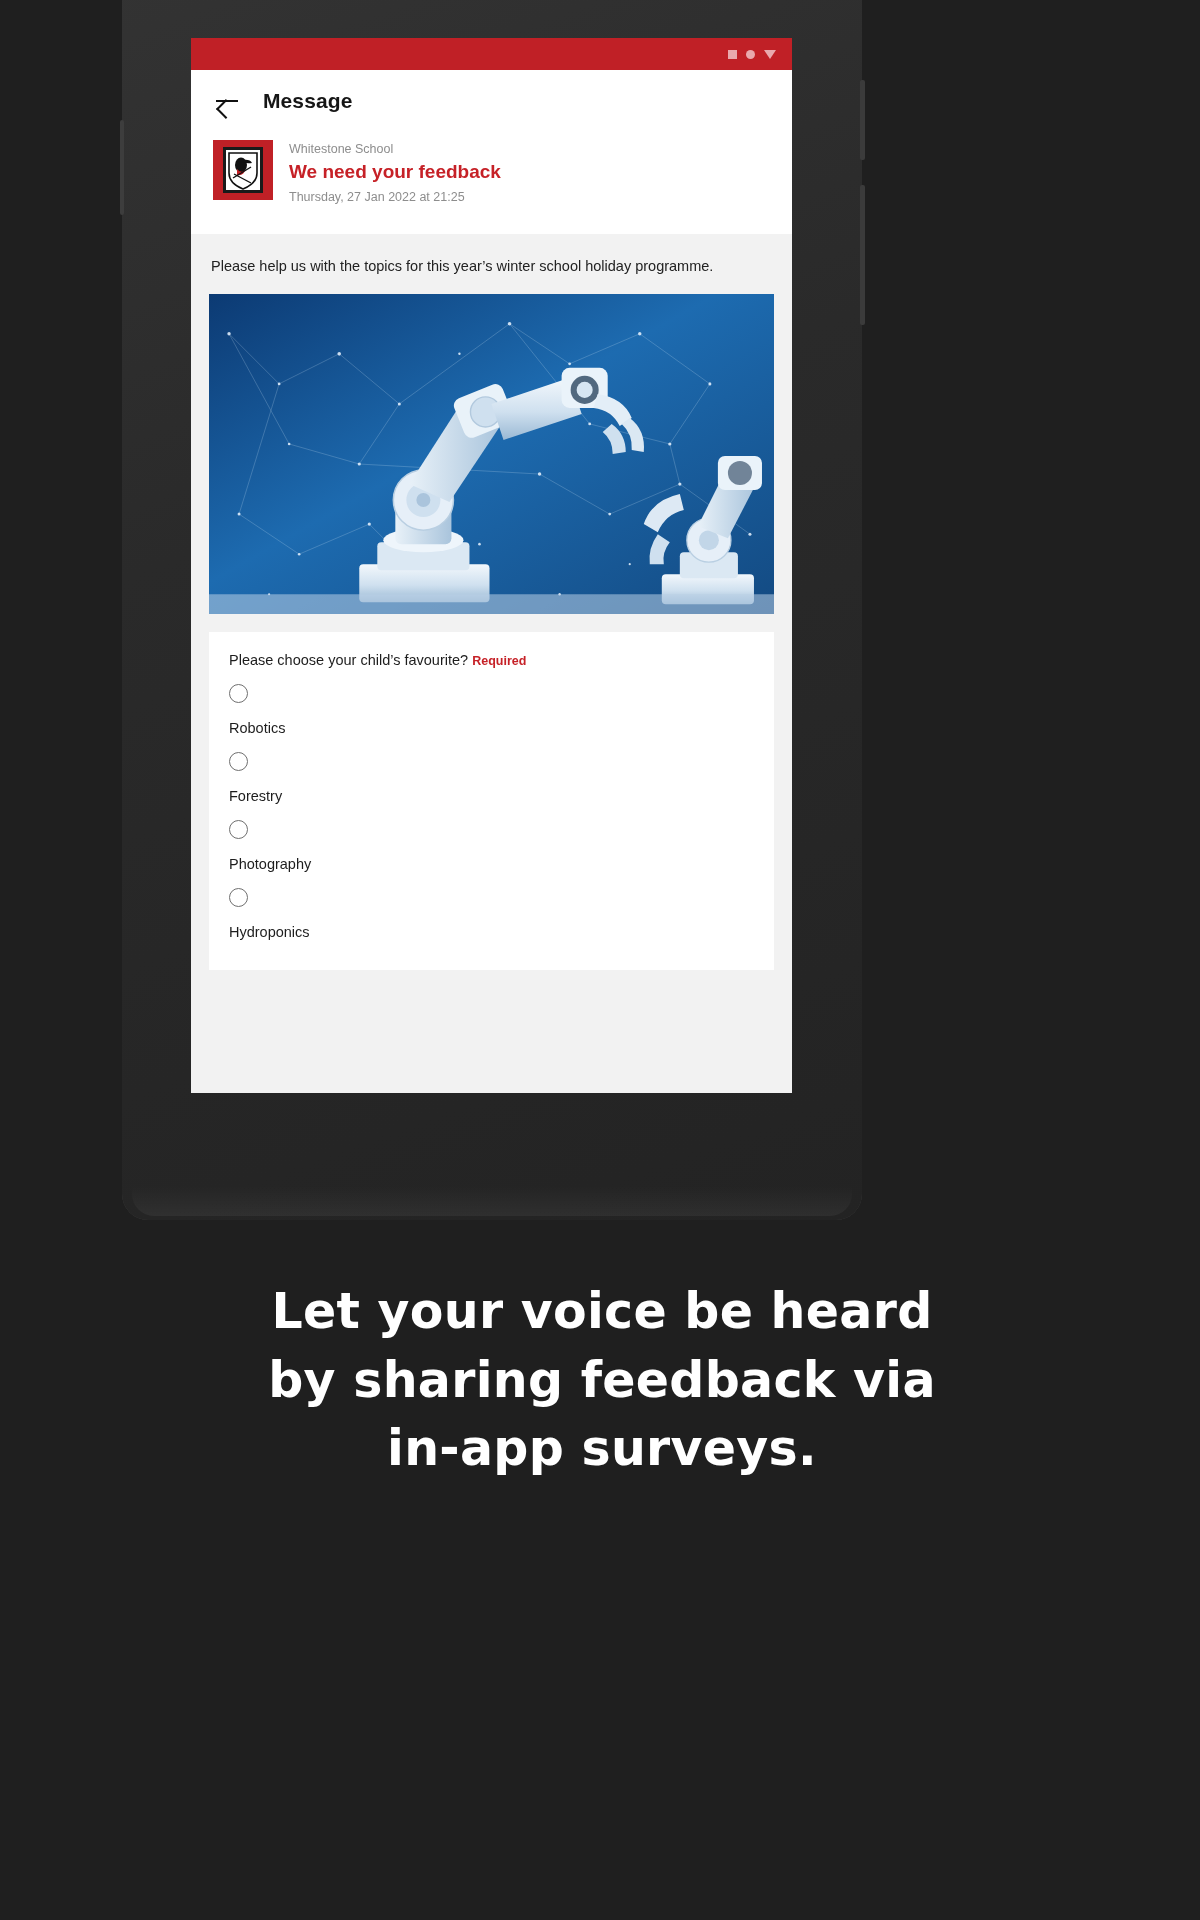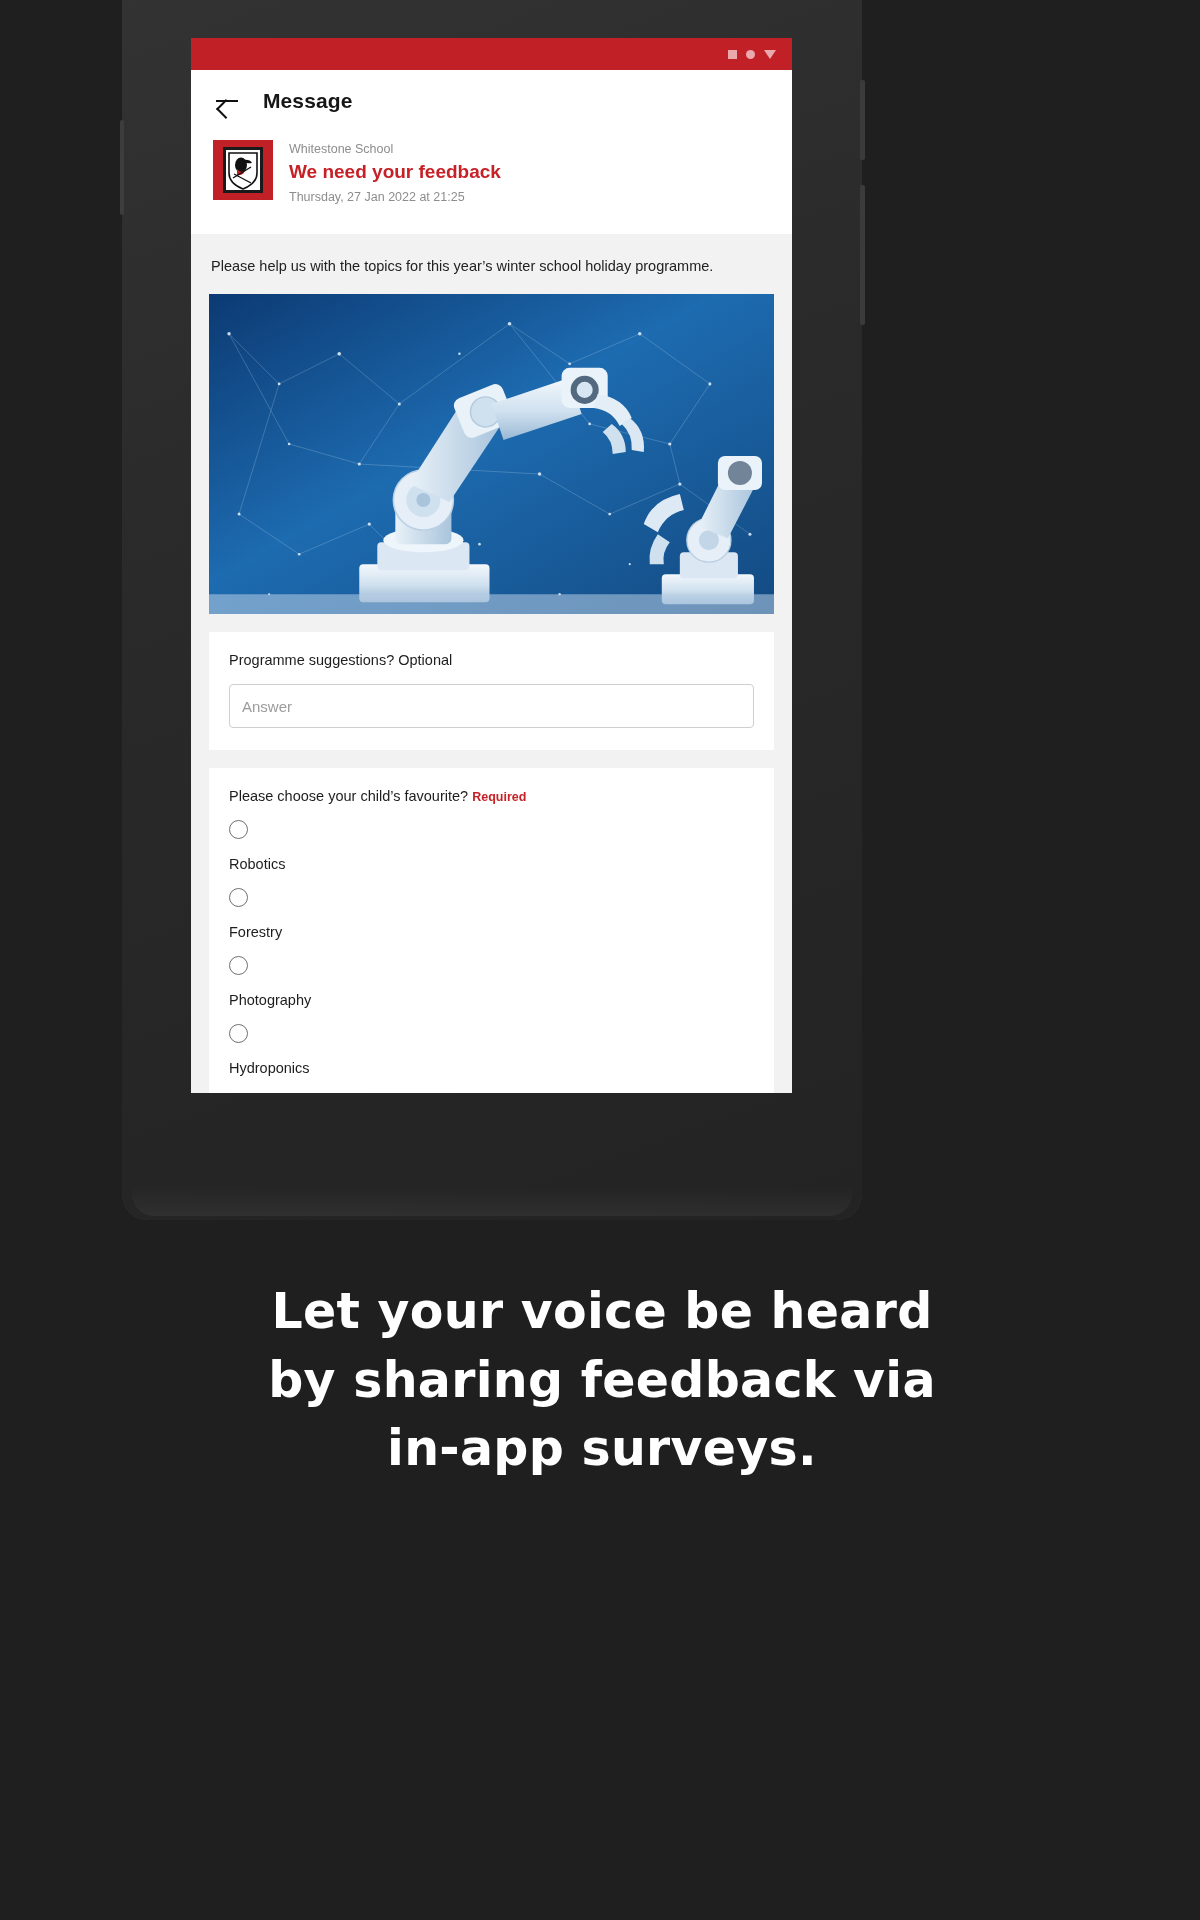--- a/index.html
+++ b/index.html
@@ -252,24 +252,20 @@
             <path d="M488 232 L516 176 L546 190 L518 244 Z" fill="url(#mg2)"></path>
             <rect x="508" y="162" width="44" height="34" rx="7" fill="#eaf3fa"></rect>
             <circle cx="530" cy="179" r="12" fill="#1f3b56" opacity="0.6"></circle>
             <path d="M470 200 q-28 6 -36 30 l14 8 q8 -18 26 -22 Z" fill="#dde9f4"></path>
             <path d="M448 240 q-10 14 -8 30 l14 0 q-2 -12 6 -22 Z" fill="#cfe0ef"></path>
           </g>
           <rect y="300" width="564" height="20" fill="#b9d0e6" opacity="0.55"></rect>
         </svg>
       </div>
 
-      <div class="card">
-        <div class="card-q">Programme suggestions? Optional</div>
-        <input class="answer-input" type="text" placeholder="Answer" style="">
-      </div>
 
       <div class="card">
         <div class="card-q">
           <span>Please choose your child’s favourite?</span>
           <span class="req">Required</span>
         </div>
         <div>
           <label class="opt-row">
             <span class="radio"></span>
             <span class="opt-label">Robotics</span>

